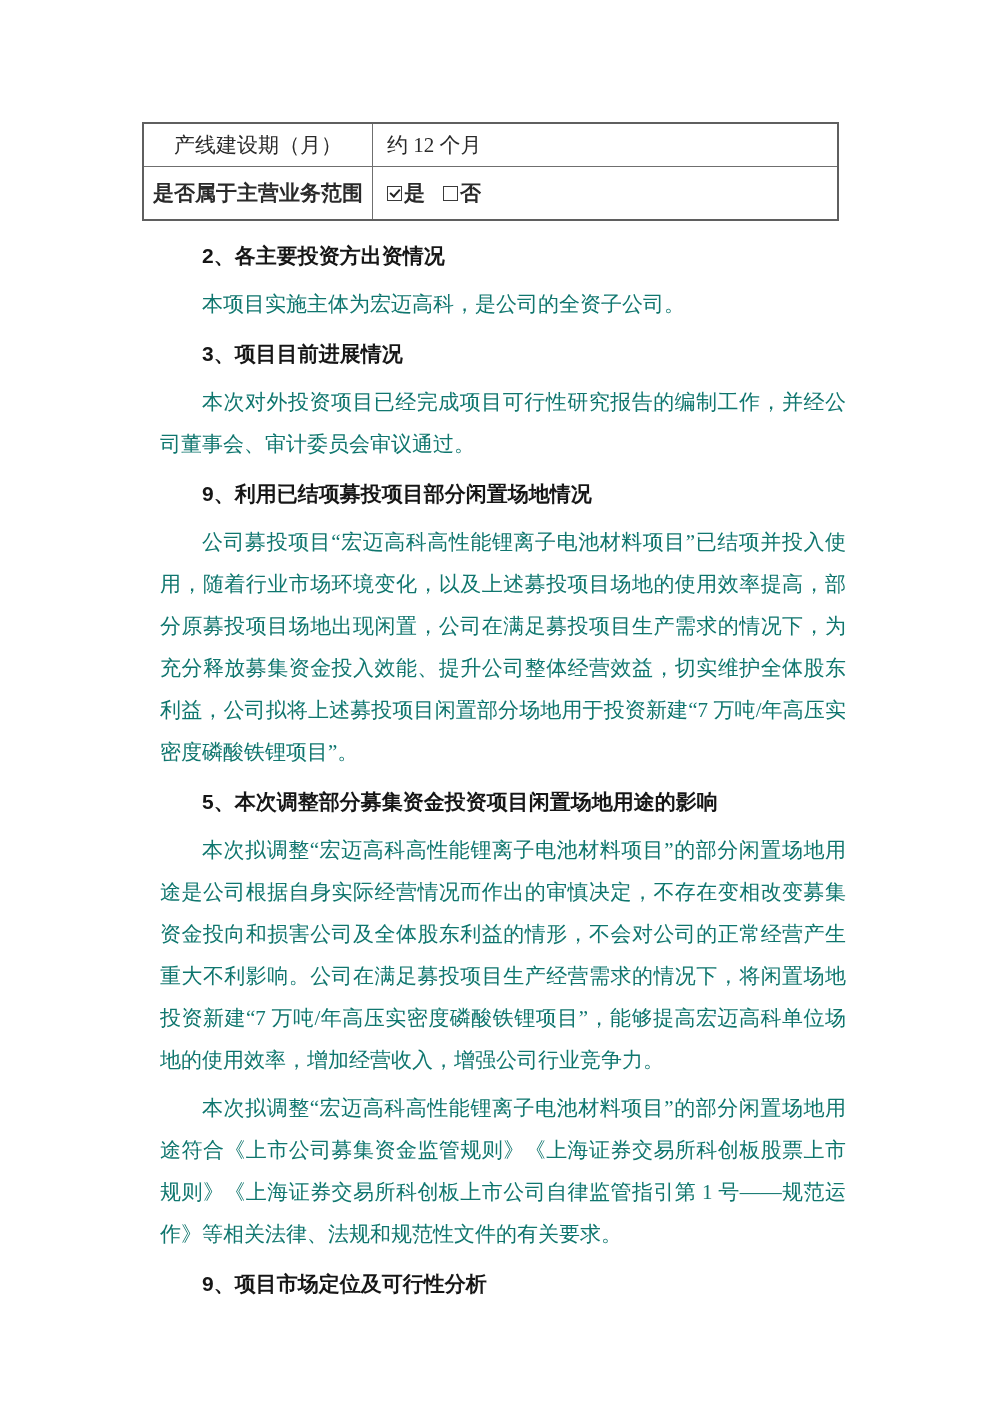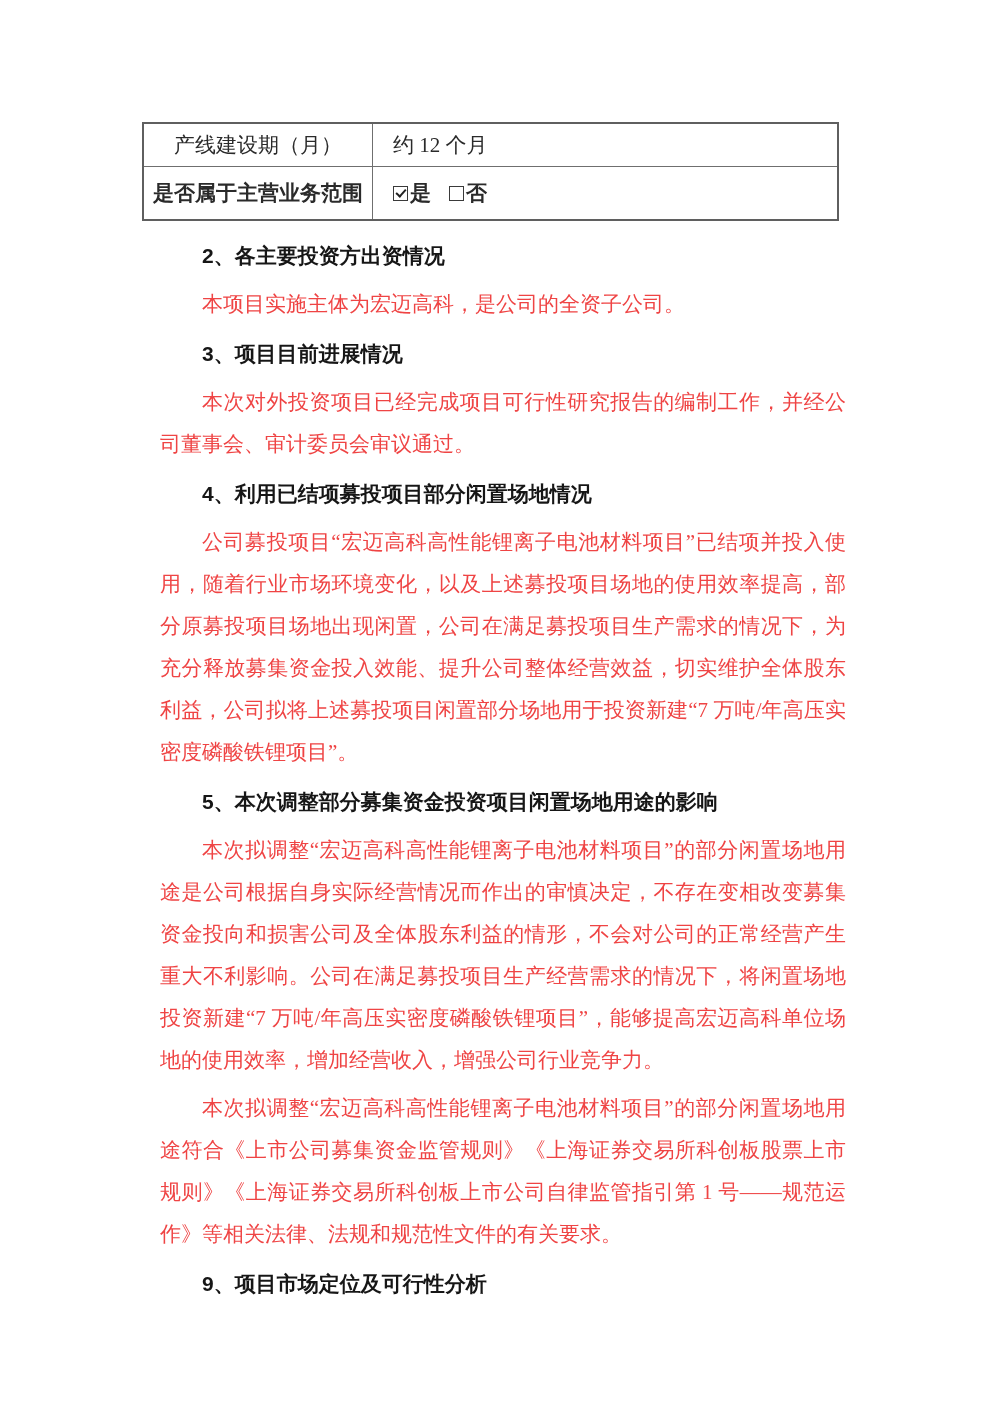--- a/index.html
+++ b/index.html
@@ -25,21 +25,21 @@
     margin-left: -10px;
     margin-bottom: 14px;
     border: 2px solid #5f5f5f;
   }
   table.info td {
     border: 1px solid #6f6f6f;
     font-size: 21px;
     color: #2a2a2a;
   }
   td.lbl { width: 226px; text-align: center; }
-  td.val { padding-left: 20px; text-align: left; }
+  td.val { padding-left: 14px; text-align: left; }
   tr.r1 td { height: 40px; }
   tr.r2 td { height: 50px; font-weight: bold; }
   .cb {
     display: inline-block;
     width: 13px;
     height: 13px;
     border: 1px solid #3a3a3a;
     position: relative;
     vertical-align: -1px;
     margin-right: 2px;
@@ -64,21 +64,21 @@
     margin: 0 0 6px 0;
     text-indent: 2em;
     color: #161616;
   }
   .para {
     font-size: 21px;
     line-height: 42px;
     margin: 0 0 6px 0;
     text-indent: 2em;
     text-align: justify;
-    color: #ef4444;
+    color: #0f766e;
   }
   section { margin: 8px; }
 </style>
 </head>
 <body>
 
 <div class="page">
   <div class="content">
 
     <table class="info">
@@ -100,21 +100,21 @@
       <h2 class="hd">2、各主要投资方出资情况</h2>
       <p class="para">本项目实施主体为宏迈高科，是公司的全资子公司。</p>
     </section>
 
     <section>
       <h2 class="hd">3、项目目前进展情况</h2>
       <p class="para">本次对外投资项目已经完成项目可行性研究报告的编制工作，并经公司董事会、审计委员会审议通过。</p>
     </section>
 
     <section>
-      <h2 class="hd">4、利用已结项募投项目部分闲置场地情况</h2>
+      <h2 class="hd">9、利用已结项募投项目部分闲置场地情况</h2>
       <p class="para">公司募投项目“宏迈高科高性能锂离子电池材料项目”已结项并投入使用，随着行业市场环境变化，以及上述募投项目场地的使用效率提高，部分原募投项目场地出现闲置，公司在满足募投项目生产需求的情况下，为充分释放募集资金投入效能、提升公司整体经营效益，切实维护全体股东利益，公司拟将上述募投项目闲置部分场地用于投资新建“7 万吨/年高压实密度磷酸铁锂项目”。</p>
     </section>
 
     <section>
       <h2 class="hd">5、本次调整部分募集资金投资项目闲置场地用途的影响</h2>
       <p class="para">本次拟调整“宏迈高科高性能锂离子电池材料项目”的部分闲置场地用途是公司根据自身实际经营情况而作出的审慎决定，不存在变相改变募集资金投向和损害公司及全体股东利益的情形，不会对公司的正常经营产生重大不利影响。公司在满足募投项目生产经营需求的情况下，将闲置场地投资新建“7 万吨/年高压实密度磷酸铁锂项目”，能够提高宏迈高科单位场地的使用效率，增加经营收入，增强公司行业竞争力。</p>
       <p class="para">本次拟调整“宏迈高科高性能锂离子电池材料项目”的部分闲置场地用途符合《上市公司募集资金监管规则》《上海证券交易所科创板股票上市规则》《上海证券交易所科创板上市公司自律监管指引第 1 号——规范运作》等相关法律、法规和规范性文件的有关要求。</p>
     </section>
 
     <section>

